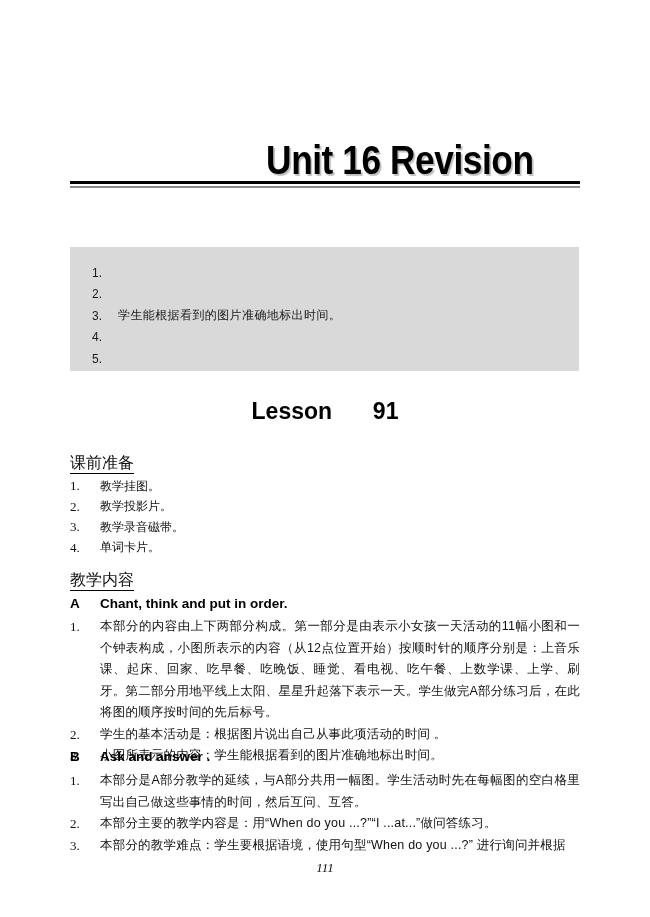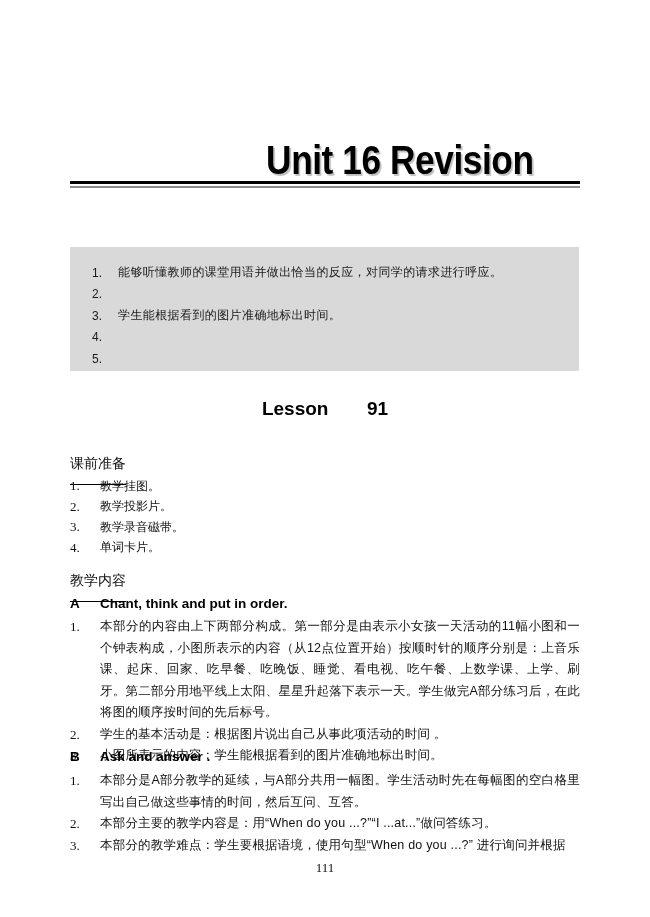--- a/index.html
+++ b/index.html
@@ -98,31 +98,31 @@
       letter-spacing: 0.4px;
     }
     .lesson-title {
       position: absolute;
       left: 70px;
       width: 510px;
       top: 398px;
       text-align: center;
       font-family: "Liberation Sans", sans-serif;
       font-weight: bold;
-      font-size: 19px;
+      font-size: 23px;
       color: #000;
       word-spacing: 14px;
       white-space: pre;
     }
     .section-heading {
       position: absolute;
       left: 70px;
-      font-size: 14px;
-      color: #111;
-      padding-bottom: 12px;
+      font-size: 16px;
+      color: #111;
+      padding-bottom: 1px;
       border-bottom: 1.5px solid #000;
       line-height: 18px;
     }
     .prep-heading { top: 454px; }
     .content-heading { top: 571px; }
     .simple-list {
       position: absolute;
       left: 70px;
       margin: 0;
       padding: 0;
@@ -183,36 +183,36 @@
     }
     .page-number {
       position: absolute;
       left: 0;
       width: 650px;
       top: 860px;
       text-align: center;
       font-family: "Liberation Serif", serif;
       font-size: 13px;
       color: #111;
+      font-style: italic;
     }
   </style>
 </head>
 <body>
 
 <div class="page-title">Unit 16 Revision</div>
 <div class="title-rule-thick"></div>
 <div class="title-rule-thin"></div>
 
 <div class="objectives-heading">教学目标</div>
 
 <div class="objectives-box">
   <ul class="objectives-list">
     <li class="obj-item">
       <span class="obj-num">1.</span>
-      <span class="obj-text">能够听懂教师的课堂用语并做出恰当的反应，对同学的请求进行呼应。</span>
     </li>
     <li class="obj-item">
       <span class="obj-num">2.</span>
     </li>
     <li class="obj-item">
       <span class="obj-num">3.</span>
       <span class="obj-text">学生能根据看到的图片准确地标出时间。</span>
     </li>
     <li class="obj-item">
       <span class="obj-num">4.</span>

